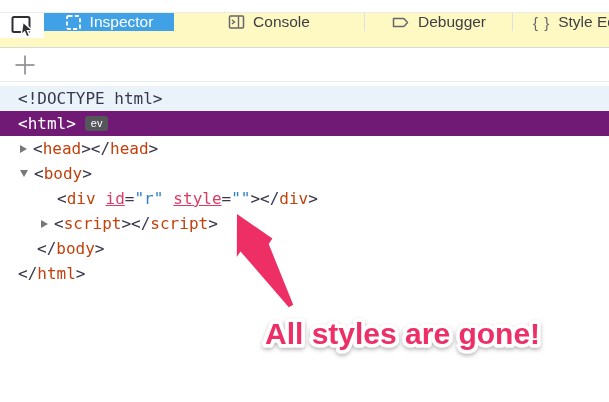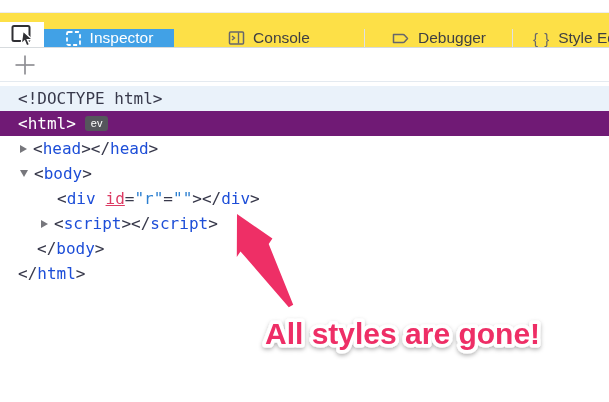--- a/index.html
+++ b/index.html
@@ -3,21 +3,21 @@
 <meta charset="utf-8">
 <style>
   * { margin:0; padding:0; box-sizing:border-box; }
   html,body { width:609px; height:402px; background:#fff; overflow:hidden;
               font-family:"Liberation Sans", sans-serif; }
   .app { position:relative; width:609px; height:402px; background:#fff; }
 
   
   .topstrip { height:12px; background:#fff; }
   .tabbar { display:flex; height:36px; border-top:1px solid #ececef;
-            border-bottom:1px solid #d7dbde; background:#fde047; align-items:flex-end; }
+            border-bottom:1px solid #d7dbde; background:#fef9c3; align-items:flex-start; }
   .pickbtn { width:44px; display:flex; align-items:center; justify-content:center;
              background:#fff; border:none; cursor:pointer; }
   .tab { display:flex; align-items:center; justify-content:center; gap:8px;
          font-size:15.5px; color:#3f3f43; cursor:pointer; white-space:nowrap; }
   .tab .ticon { display:flex; align-items:center; color:#66666b; }
   .tab-inspector { width:130px; background:#41a1e6; color:#fff; }
   .tab-inspector .ticon { color:#fff; }
   .tab-console { width:190px; }
   .tab-debugger { width:148px; border-left:1px solid #e0e0e4; }
   .tab-styleeditor { flex:1; justify-content:flex-start; padding-left:20px;
@@ -35,21 +35,21 @@
   .row { height:25px; line-height:25px; display:flex; align-items:center; white-space:pre; }
   .row.ind0 { padding-left:18px; }
   .row.ind1 { padding-left:20px; }
   .row.ind1-noarrow { padding-left:37px; }
   .row.ind2 { padding-left:57px; }
   .row.ind2-arrow { padding-left:41px; }
   .row.doctype { background:#eaf2fa; }
   .row.selected { background:#701a75; }
   .row.selected span { color:#fff; }
   .tk-p   { color:#38394b; }
-  .tk-tag { color:#1d4ed8; }
+  .tk-tag { color:#c2410c; }
   .tk-attr{ color:#dc3a63; }
   .tk-val { color:#2c7fd0; }
   .sp-before { margin-left:10px;text-decoration:underline; }
   .twisty { width:0; height:0; display:inline-block; margin-right:6px; flex:0 0 auto; }
   .twisty.right { border-left:7px solid #77777c; border-top:4.5px solid transparent;
                   border-bottom:4.5px solid transparent; }
   .twisty.down  { border-top:7px solid #77777c; border-left:4.5px solid transparent;
                   border-right:4.5px solid transparent; }
   .badge { background:#55565c; color:#fff; font-family:"Liberation Sans",sans-serif;
            font-size:11px; line-height:15px; padding:0 6px; border-radius:3px;
@@ -148,20 +148,21 @@
       <span class="tk-tag">body</span>
       <span class="tk-p">&gt;</span>
     </div>
 
     <div class="row ind2">
       <span class="tk-p">&lt;</span>
       <span class="tk-tag">div</span>
       <span class="tk-attr sp-before">id</span>
       <span class="tk-p">=</span>
       <span class="tk-val">"r"</span>
+      <span class="tk-attr sp-before">style</span>
       <span class="tk-p">=</span>
       <span class="tk-val">""</span>
       <span class="tk-p">&gt;&lt;/</span>
       <span class="tk-tag">div</span>
       <span class="tk-p">&gt;</span>
     </div>
 
     <div class="row ind2-arrow">
       <span class="twisty right"></span>
       <span class="tk-p">&lt;</span>

